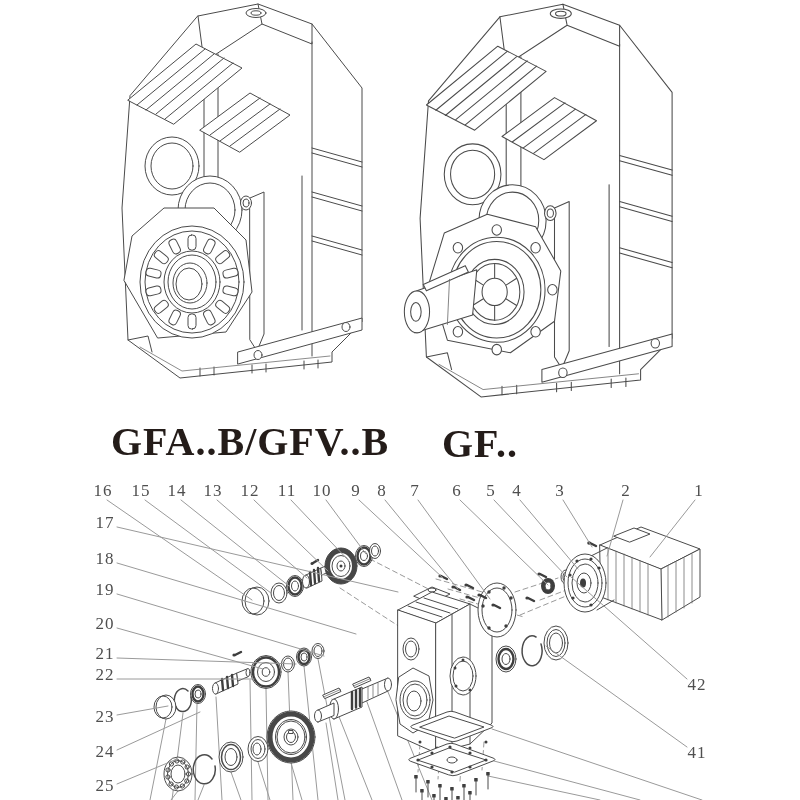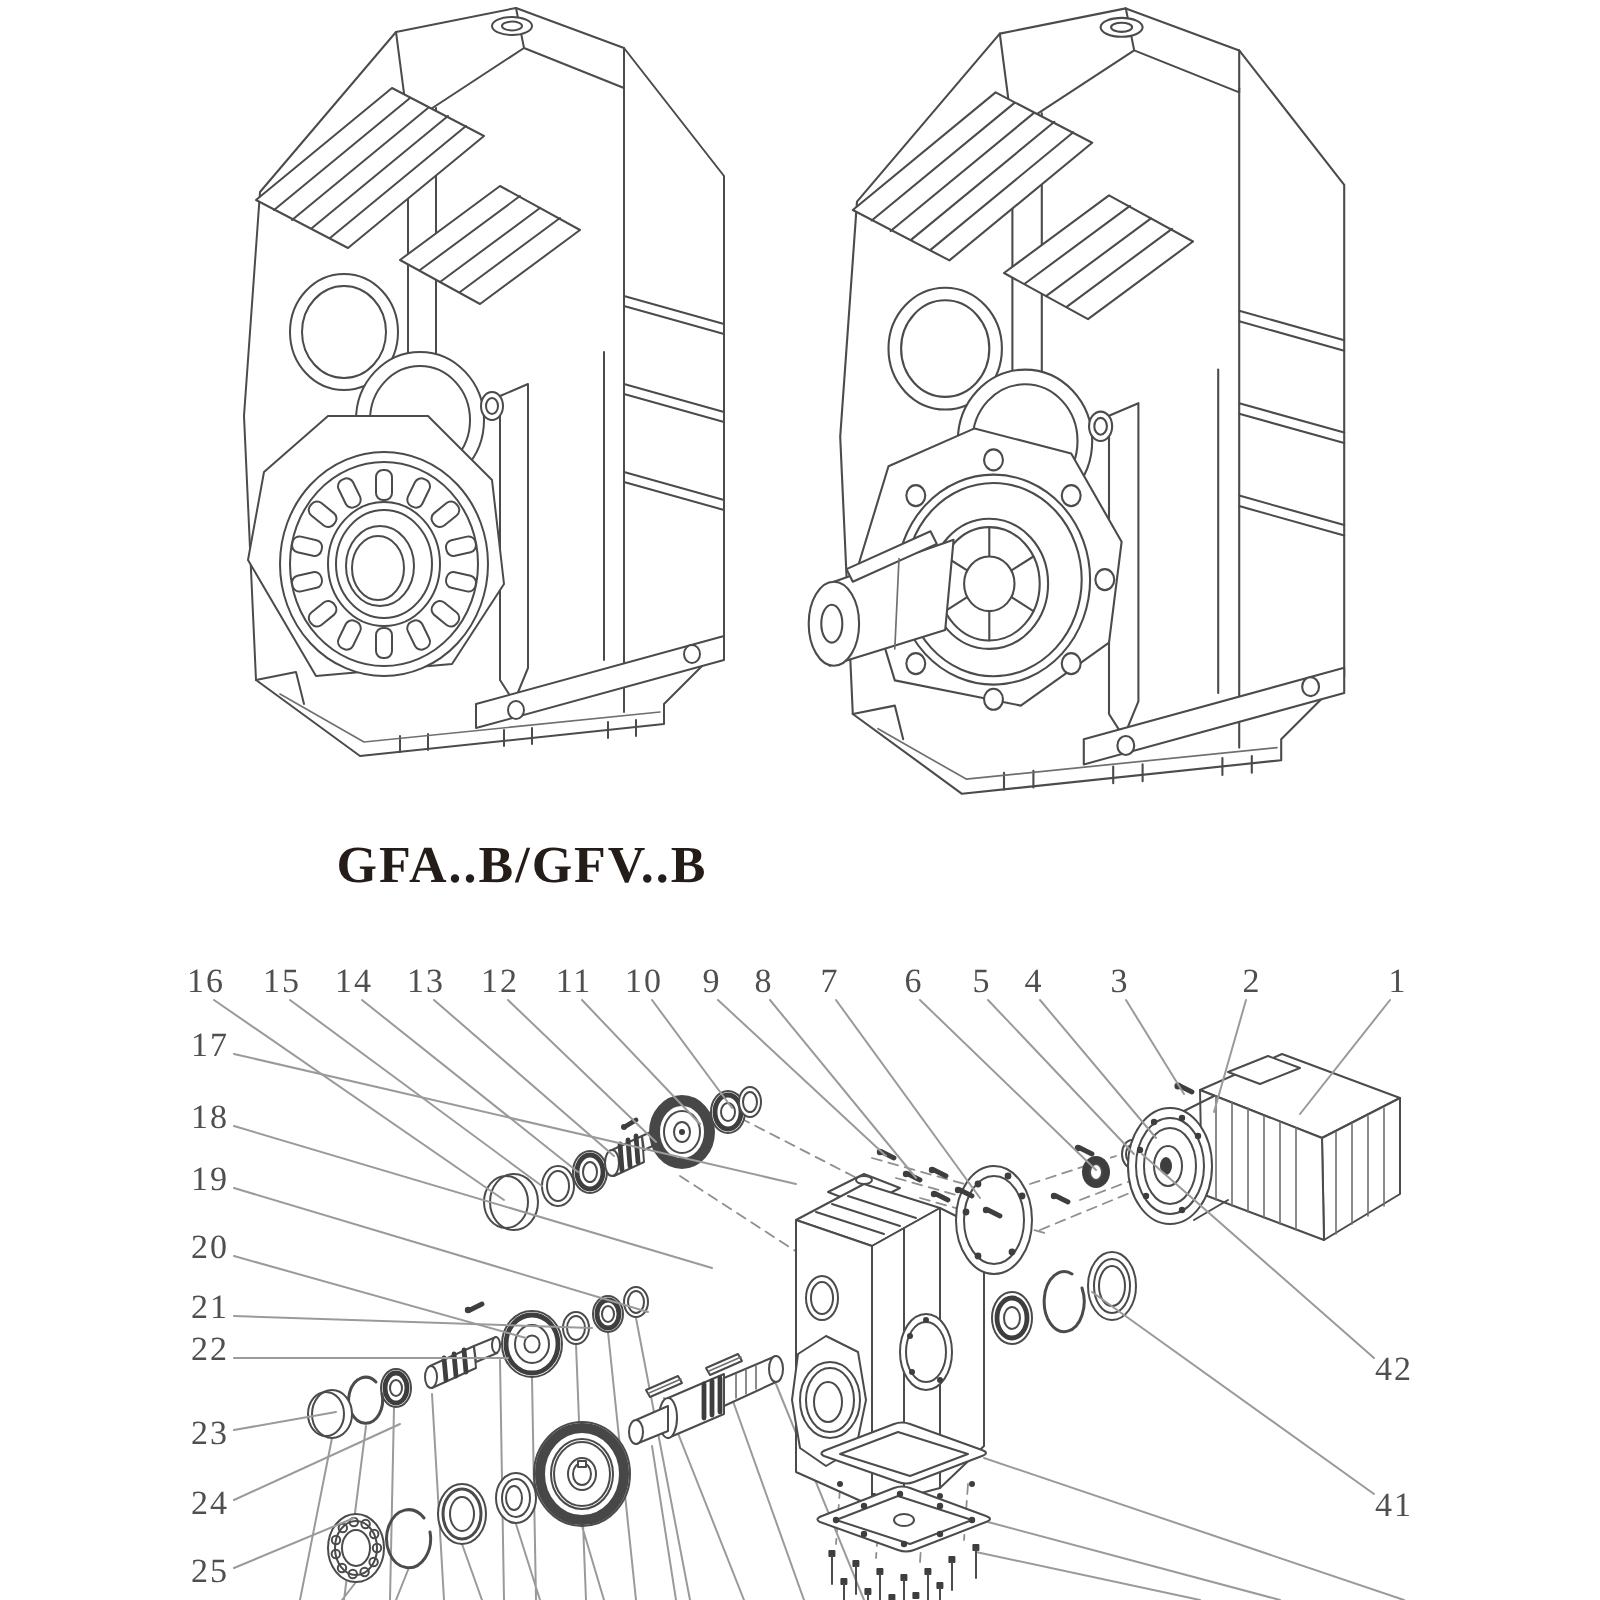--- a/index.html
+++ b/index.html
@@ -12,22 +12,22 @@
   #diagram .w{fill:#ffffff;}
   #diagram .dk{fill:#3e3e3e;stroke:none;}
   #diagram .b2{stroke-width:2.4;stroke:#3e3e3e;}
   #diagram .b5{stroke-width:5;stroke:#474747;}
   #diagram .c16{stroke-width:1.5;}
   #diagram .lt{stroke-width:0.8;stroke:#6f6f6f;}
   #diagram .ds{stroke:#8f8f8f;stroke-width:0.9;stroke-dasharray:5 3.5;}
   #diagram .ld{stroke:#9a9a9a;stroke-width:1;}
   #diagram text.co{font-family:"Liberation Serif",serif;font-size:17px;fill:#4f4f4f;
     text-anchor:middle;dominant-baseline:middle;letter-spacing:1px;stroke:none;}
-  .model-label{position:absolute;font-weight:bold;font-size:26px;color:#241c19;
-    text-align:center;letter-spacing:1px;white-space:nowrap;}
+  .model-label{position:absolute;font-weight:bold;font-size:40px;color:#241c19;
+    letter-spacing:1px;white-space:nowrap;}
   .label-left{left:111px;top:418px;width:300px;}
   .label-right{left:442px;top:420px;width:200px;}
 </style>
 </head>
 <body>
 
 <div class="page">
 
 <svg id="diagram" width="800" height="800" viewBox="0 0 800 800">
   <defs>
@@ -404,14 +404,15 @@
         <line x1="117" y1="784" x2="177" y2="759" class="ld"></line>
         <text x="105" y="787" class="co">25</text>
         <line x1="687" y1="679" x2="571" y2="577" class="ld"></line>
         <text x="697" y="686" class="co">42</text>
         <line x1="687" y1="747" x2="546" y2="646" class="ld"></line>
         <text x="697" y="754" class="co">41</text>
       </g>
 </svg>
 
 <div class="model-label label-left">GFA..B/GFV..B</div>
+<div class="model-label label-right">GF..</div>
 
 </div>
 
 </body></html>

